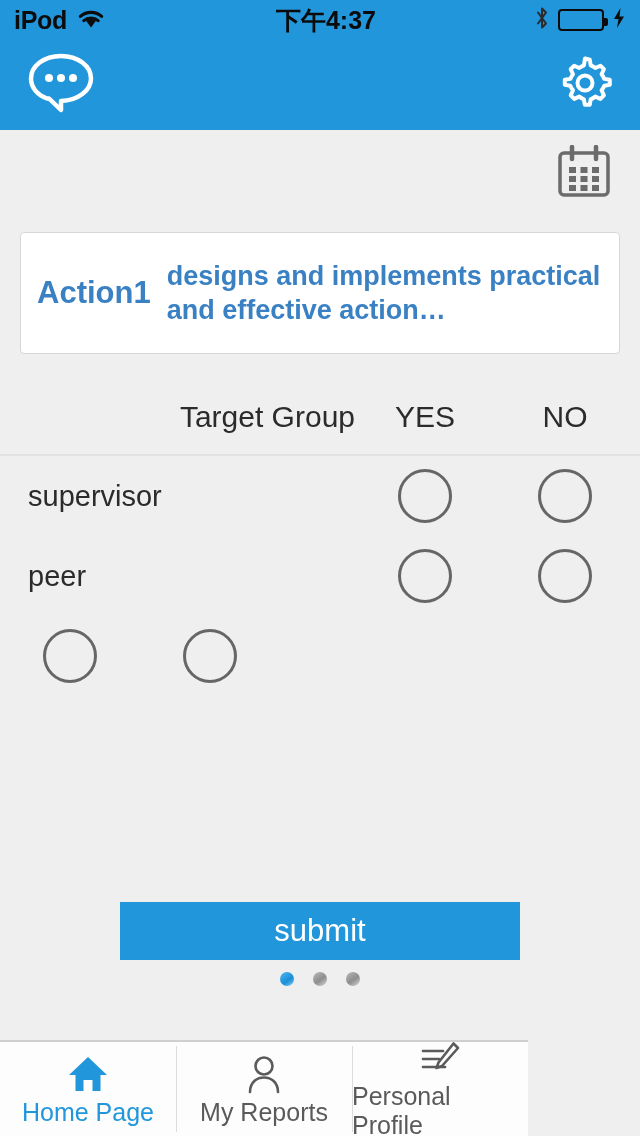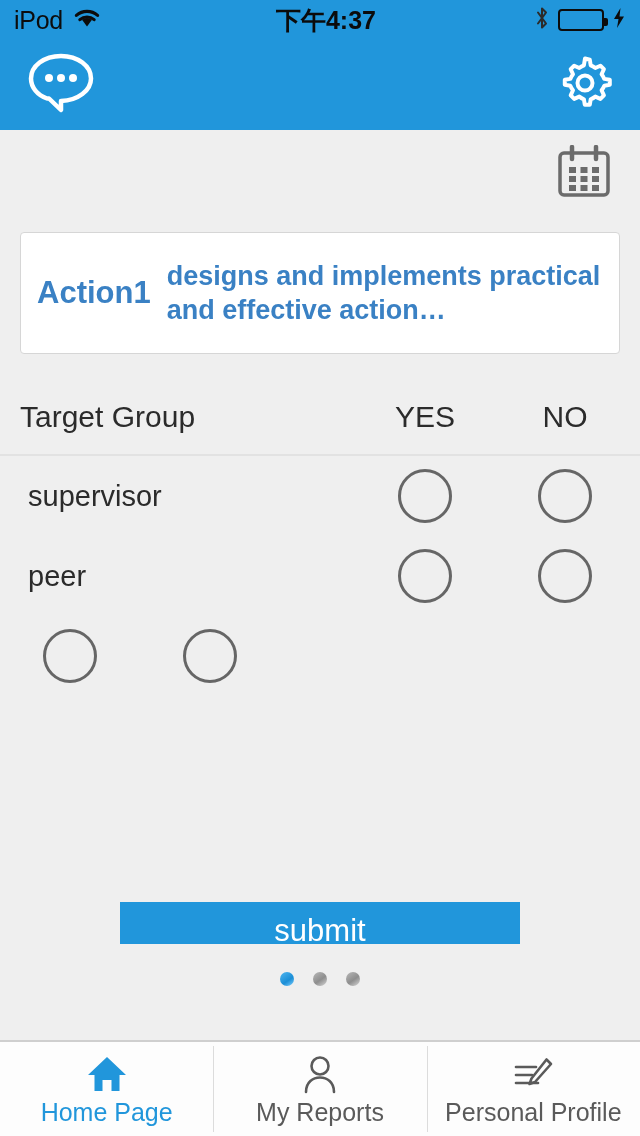--- a/index.html
+++ b/index.html
@@ -10,21 +10,21 @@
     overflow:hidden;
     position:relative;
   }
 
   
   #status-bar{
     height:40px; background:#2196db;
     display:flex; align-items:center; position:relative;
     padding:0 14px;
   }
-  .sb-left{ display:flex; align-items:flex-start; gap:10px; }
+  .sb-left{ display:flex; align-items:flex-end; gap:10px;font-weight:bold; }
   .sb-carrier{ font-size:25px; color:#0c0c0c; letter-spacing:-0.3px; line-height:1; }
   .sb-center{
     position:absolute; left:12px; right:0; text-align:center;
     font-size:25px; font-weight:bold; color:#0b0b0b; line-height:1;
     pointer-events:none;
   }
   .sb-right{ margin-left:auto; display:flex; align-items:center; gap:8px; position:relative; z-index:2;}
   .battery{
     width:46px; height:22px; border:2px solid #0c0c0c; border-radius:4px;
     padding:2px; position:relative;
@@ -67,56 +67,56 @@
   .card-desc{
     font-size:27px; color:#3a81c4; line-height:1.27;
   }
 
   
   #table-head{
     display:flex; align-items:center;
     height:76px; margin-top:26px;
     border-bottom:2px solid #e2e2e2;
   }
-  #table-head .th-group{ flex:0 0 355px; padding-left:20px; font-size:30px; color:#2b2b2b; }
+  #table-head .th-group{ flex:0 0 355px; padding-left:4px; font-size:30px; color:#2b2b2b;text-align:right; }
   #table-head .th-yes{ flex:0 0 140px; text-align:center; font-size:30px; color:#2b2b2b; }
   #table-head .th-no{ flex:0 0 140px; text-align:center; font-size:30px; color:#2b2b2b; }
 
   .trow{ display:flex; align-items:center; height:80px; }
   .trow .c-label{ flex:0 0 355px; padding-left:28px; font-size:29px; color:#2b2b2b; }
   .trow .c-opt{ flex:0 0 140px; display:flex; justify-content:center; align-items:center; }
   .radio{
     width:54px; height:54px; border-radius:50%;
     border:3px solid #666666; background:transparent;
   }
 
   
   #submit-btn{
     position:absolute; left:120px; top:902px;
-    width:400px; height:42px;
+    width:400px; height:58px;
     background:#2196db; color:#ffffff;
     border:none; font-size:31px;
     font-family:"Liberation Sans", sans-serif;
     cursor:pointer; line-height:58px; text-align:center;
   }
   #page-dots{
     position:absolute; top:972px; left:0; right:0;
     display:flex; justify-content:center; gap:19px;
   }
   .dot{
     width:14px; height:14px; border-radius:50%;
     background:linear-gradient(145deg,#b9b9b9 0%,#8e8e8e 55%,#d8d8d8 100%);
   }
   .dot.active{
     background:linear-gradient(145deg,#4fb6f0 0%,#1b8ed6 60%,#7fd0ff 100%);
   }
 
   
   #tab-bar{
-    position:absolute; left:0; bottom:0; width:640px; height:96px;
+    position:absolute; left:0; bottom:0; width:528px; height:96px;
     background:#fdfdfd; border-top:2px solid #cfcfcf;
     display:flex;
   }
   .tab{
     flex:1; display:flex; flex-direction:column;
     align-items:center; justify-content:center; gap:4px;
     position:relative; cursor:pointer;
   }
   .tab + .tab::before{
     content:""; position:absolute; left:0; top:4px; bottom:4px;

